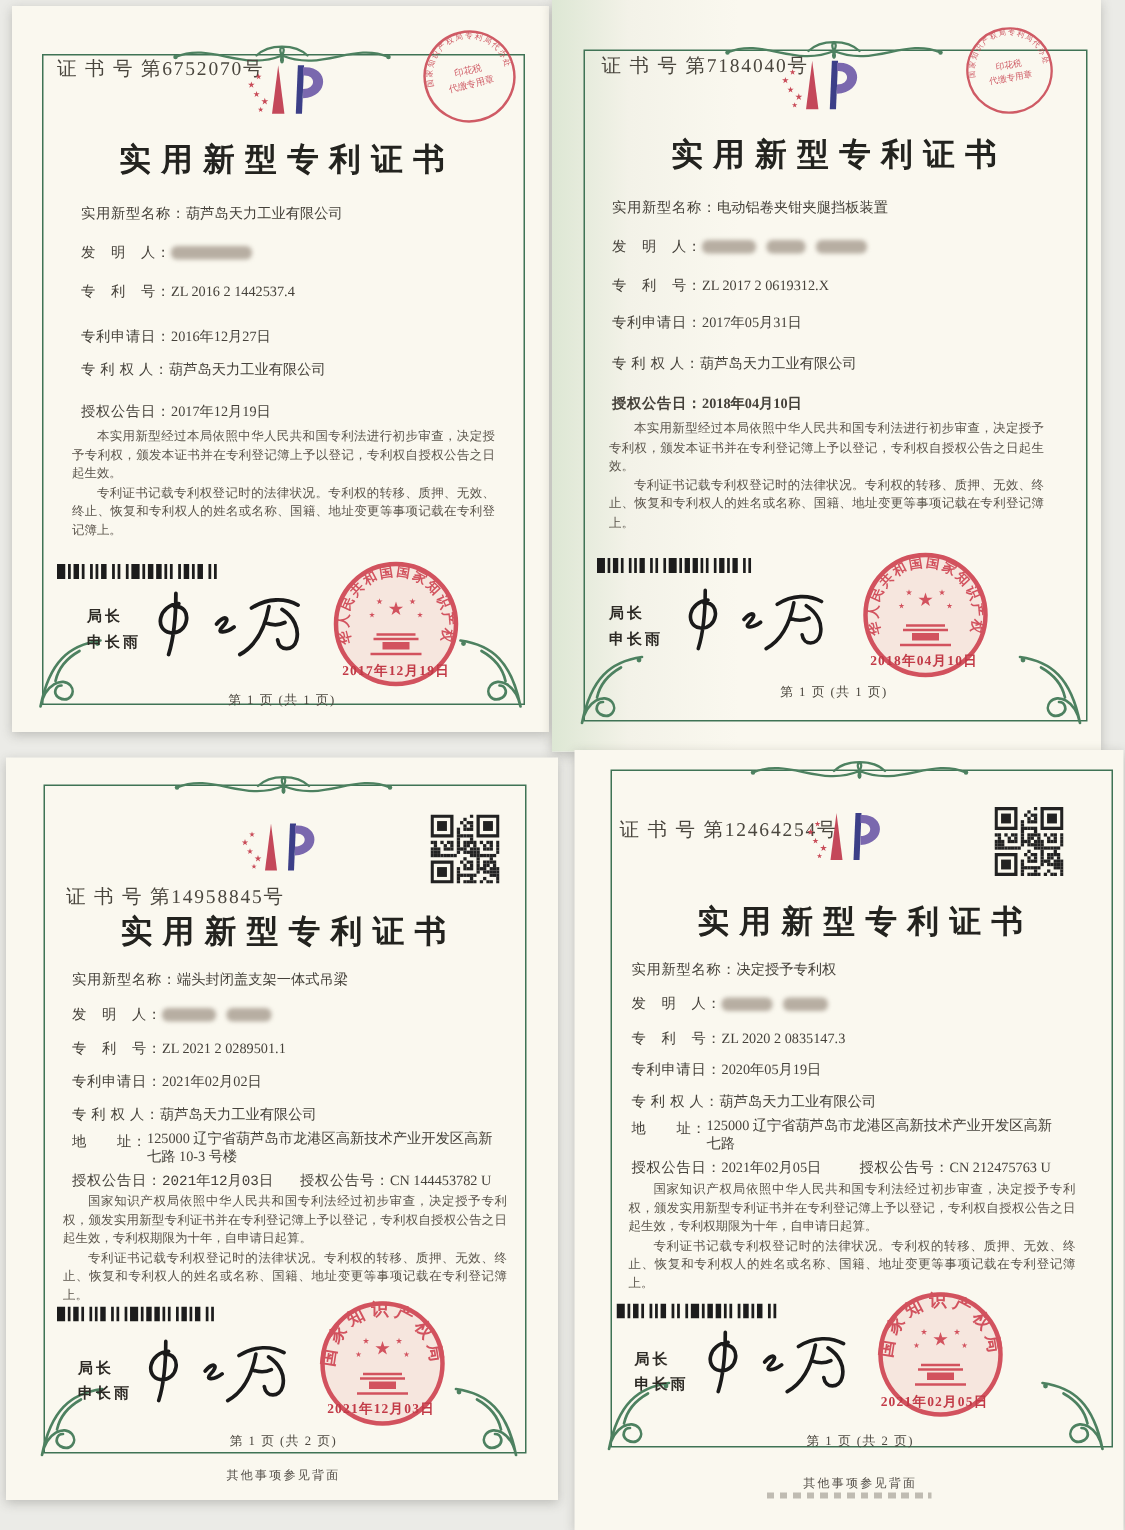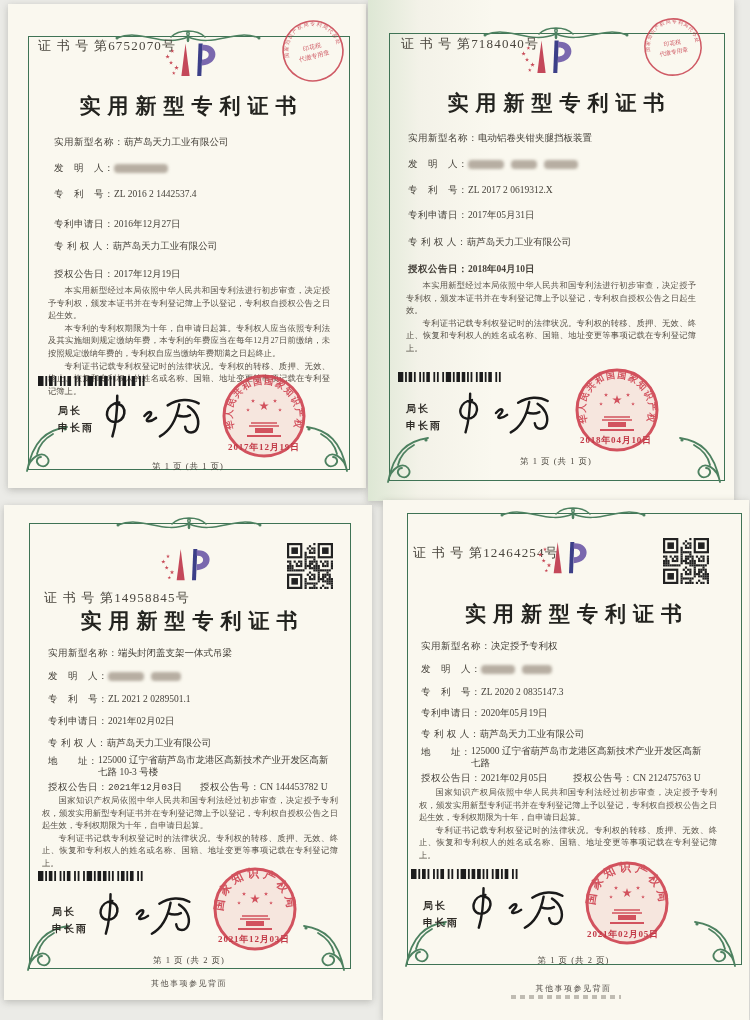--- a/index.html
+++ b/index.html
@@ -98,21 +98,20 @@
     </svg>
     <div class="title" style="left:20px;width:320px;top:88px;">实用新型专利证书</div>
     <div class="row" style="left:46px;top:132px;"><span class="lab">实用新型名称：</span><span class="val">葫芦岛天力工业有限公司</span></div>
     <div class="row" style="left:46px;top:158px;"><span class="lab">发　明　人：</span><span class="blob" style="width:54px;"></span></div>
     <div class="row" style="left:46px;top:184px;"><span class="lab">专　利　号：</span><span class="val">ZL 2016 2 1442537.4</span></div>
     <div class="row" style="left:46px;top:214px;font-family:Liberation Serif, serif;"><span class="lab">专利申请日：</span><span class="val">2016年12月27日</span></div>
     <div class="row" style="left:46px;top:236px;"><span class="lab">专 利 权 人：</span><span class="val">葫芦岛天力工业有限公司</span></div>
     <div class="row" style="left:46px;top:264px;"><span class="lab">授权公告日：</span><span class="val">2017年12月19日</span></div>
     <div class="paras" style="left:40px;top:281px;width:282px;">
       <p>本实用新型经过本局依照中华人民共和国专利法进行初步审查，决定授予专利权，颁发本证书并在专利登记簿上予以登记，专利权自授权公告之日起生效。</p>
-      <p>本专利的专利权期限为十年，自申请日起算。专利权人应当依照专利法及其实施细则规定缴纳年费，本专利的年费应当在每年12月27日前缴纳，未按照规定缴纳年费的，专利权自应当缴纳年费期满之日起终止。</p>
       <p>专利证书记载专利权登记时的法律状况。专利权的转移、质押、无效、终止、恢复和专利权人的姓名或名称、国籍、地址变更等事项记载在专利登记簿上。</p>
     </div>
     <svg class="barcode bc-fill" style="left:30px;top:372px;" width="112" height="10">
         <g fill="#1c1c1c">
           <rect x="0.00" y="0" width="5.51" height="10"></rect>
           <rect x="7.34" y="0" width="1.84" height="10"></rect>
           <rect x="11.02" y="0" width="3.67" height="10"></rect>
           <rect x="16.52" y="0" width="1.84" height="10"></rect>
           <rect x="22.03" y="0" width="1.84" height="10"></rect>
           <rect x="25.70" y="0" width="1.84" height="10"></rect>

